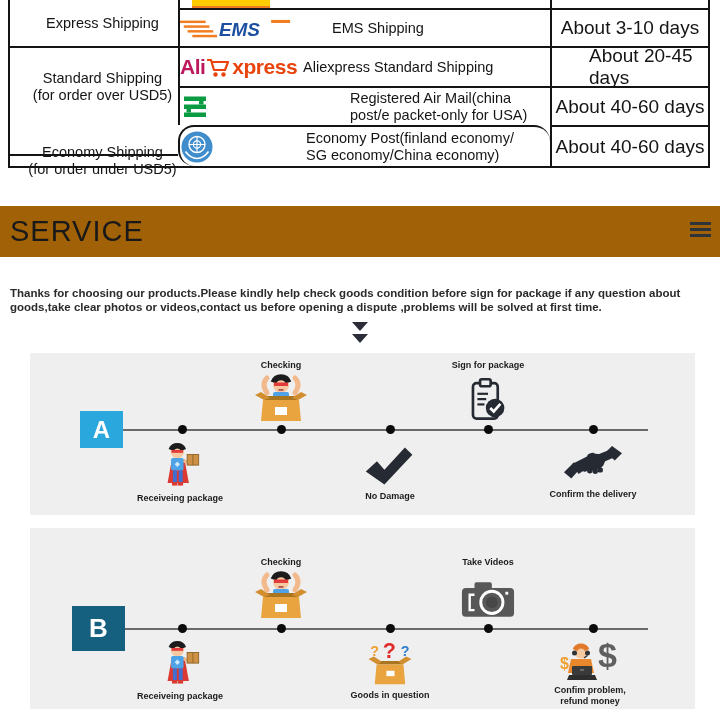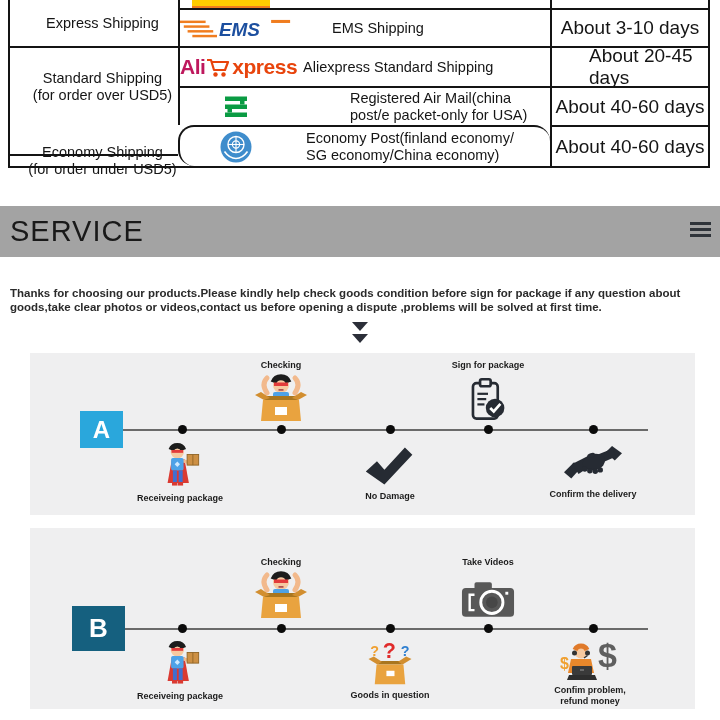--- a/index.html
+++ b/index.html
@@ -10,32 +10,32 @@
   .ship-table{position:absolute;left:8px;top:0;width:702px;
     border:2px solid #141414;border-top:none;box-sizing:border-box;
     display:grid;grid-template-columns:168px 1fr 158px;grid-template-rows:8px 38px 40px 39px 41px;}
   .tcell{box-sizing:border-box;display:flex;align-items:center;}
   .group-cell{grid-column:1;flex-direction:column;justify-content:center;text-align:center;
     font-size:14.5px;line-height:17px;padding-left:17px;}
   .method-cell{grid-column:2;border-left:2px solid #141414;}
   .dur-cell{grid-column:3;border-left:2px solid #141414;justify-content:center;
     font-size:19px;}
   .bt{border-top:2px solid #141414;}
-  .logo-zone{min-width:112px;display:flex;justify-content:center;align-items:center;flex:0 0 auto;}
+  .logo-zone{min-width:112px;display:flex;justify-content:flex-start;align-items:center;flex:0 0 auto;}
   .carrier-text{font-size:14.5px;line-height:17px;text-align:left;}
   .w235{max-width:235px;}
   .w212{max-width:212px;}
   .dhl-sliver{width:78px;height:8px;background:#ffcc00;border-bottom:2px solid #f07d1f;
     margin-left:12px;box-sizing:border-box;}
   .ali-wrap{display:flex;align-items:center;}
   .ali-orange{color:#be185d;font-weight:bold;font-size:21px;letter-spacing:-0.5px;}
   .ali-red{color:#e8440c;font-weight:bold;font-size:21px;letter-spacing:-0.5px;}
 
   
-  .banner{position:absolute;left:0;top:206px;width:720px;height:51px;background:#a3a3a3;
+  .banner{position:absolute;left:0;top:206px;width:720px;height:51px;background:#a16207;
     display:flex;align-items:center;}
   .banner-title{font-size:29px;letter-spacing:1px;color:#191919;margin-left:10px;}
   .menu-icon{position:absolute;right:9px;top:16px;width:21px;}
   .menu-icon i{display:block;height:3px;background:#2f343a;margin-bottom:3px;}
 
   
   .intro{position:absolute;left:10px;top:286px;width:702px;font-size:11.5px;font-weight:bold;
     line-height:14px;color:#2b2b2b;}
 
   

